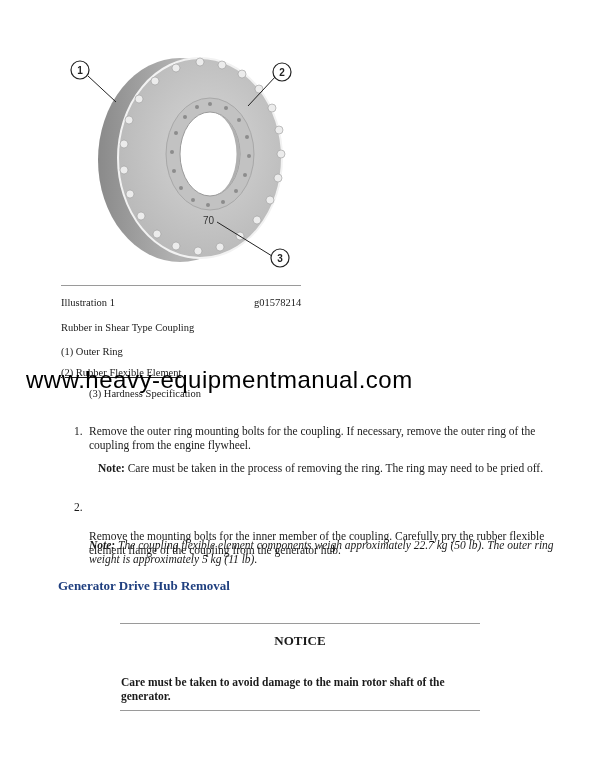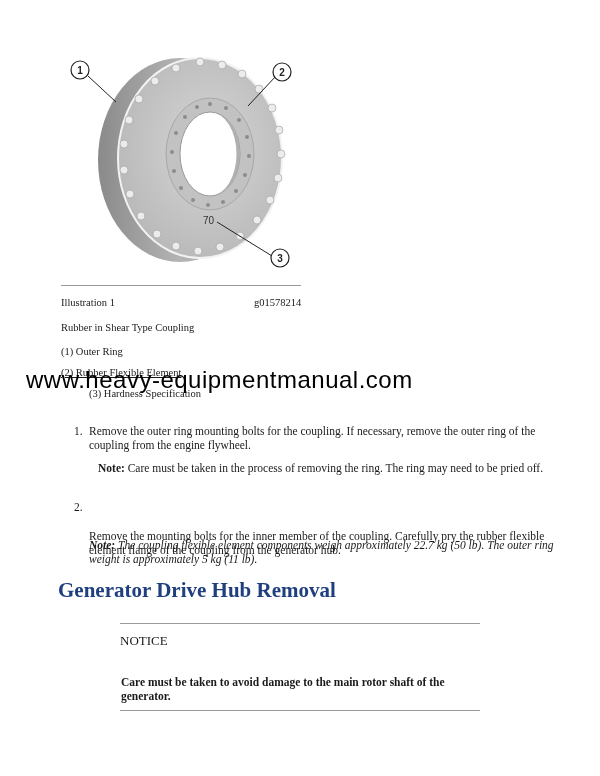--- a/index.html
+++ b/index.html
@@ -4,22 +4,22 @@
 <style>
   html, body { margin: 0; padding: 0; background: #ffffff; }
   body { width: 600px; height: 776px; position: relative; overflow: hidden;
          font-family: "Liberation Serif", serif; color: #1a1a1a; }
   .abs { position: absolute; }
   .figure { left: 60px; top: 44px; width: 250px; height: 232px; }
   .rule { height: 1px; background: #9a9a9a; }
   .small { font-size: 10.5px; }
   .body { font-size: 11.5px; line-height: 14px; }
   .note-b { font-weight: bold; }
-  .heading { font-size: 21px; font-weight: bold; color: #1f3f7f; }
-  .notice-title { font-size: 13px; font-weight: normal; text-align: left; }
+  .heading { font-size: 13px; font-weight: bold; color: #1f3f7f; }
+  .notice-title { font-size: 13px; font-weight: bold; text-align: center; }
   .notice-text { font-size: 11.5px; font-weight: bold; line-height: 14px; }
   .watermark { font-family: "Liberation Sans", sans-serif; font-size: 24px;
                color: #000000; letter-spacing: 0.5px; white-space: nowrap; }
 </style>
 </head>
 <body>
 
 <div class="abs figure">
   <svg width="250" height="232" viewBox="0 0 250 232">
     <defs>

